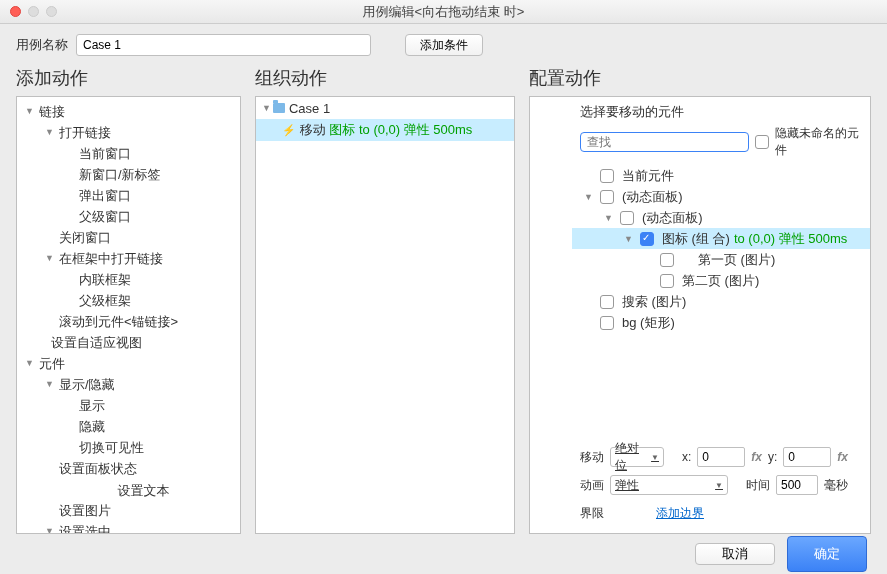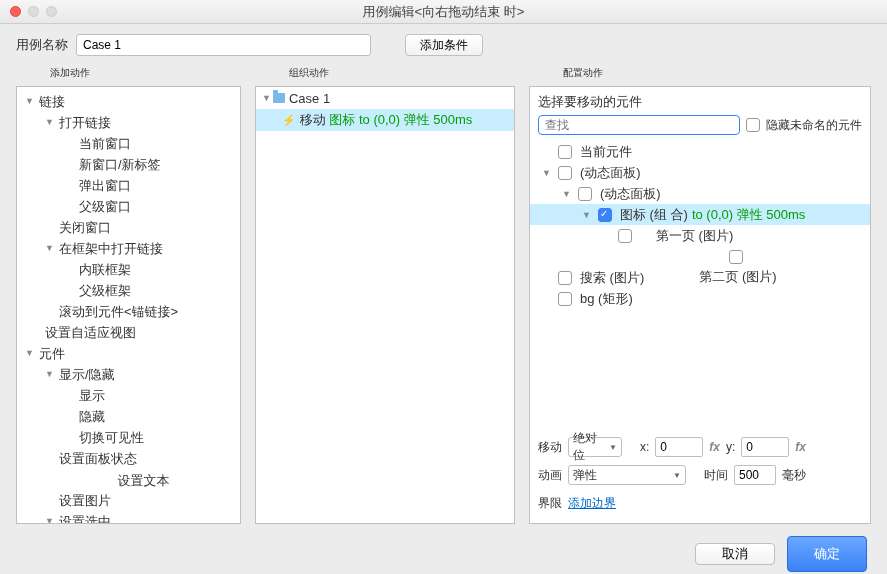--- a/index.html
+++ b/index.html
@@ -63,38 +63,37 @@
     border-radius: 4px;
     background: linear-gradient(#ffffff, #f2f2f2);
     font-size: 12px;
     cursor: pointer;
   }
   .cols {
     display: flex;
     gap: 14px;
   }
   .col-head {
-    font-size: 10px;
+    font-size: 18px;
     margin-bottom: 6px;
-    margin-left: 34px;
   }
   .panel {
     background: #fff;
     border: 1px solid #bfbfbf;
     border-radius: 0px;
     overflow-y: auto;
   }
   .panel.scroll::-webkit-scrollbar { width: 14px; }
   .panel.scroll::-webkit-scrollbar-thumb { background: #c2c2c2; border-radius: 7px; border: 3px solid #fff; }
   .col1 { width: 225px; }
   .col2 { width: 260px; }
   .col3 { flex: 1; }
   .panel1 { height: 438px; }
   .panel2 { height: 438px; }
-  .panel3 { display: flex; flex-direction: column; height: 438px;}
+  .panel3 { display: flex; flex-direction: column; height: 438px; padding-left: 42px;}
   
   .tree { padding: 4px 0; font-size: 13px; }
   .trow {
     display: flex;
     align-items: center;
     height: 21px;
     padding-left: 6px;
     white-space: nowrap;
   }
   .trow .caret {
@@ -136,26 +135,26 @@
   .wrow .caret { width:10px; font-size:9px; color:#888; }
   .wrow.sel { background: #c8edff; }
   .cfg-bottom {
     padding: 6px 8px;
     font-size: 12px;
   }
   .form-row { display:flex; align-items:center; gap:6px; height:28px;}
   .dd {
     display:inline-flex; align-items:center; justify-content:space-between;
     height:20px; border:1px solid #bfbfbf; border-radius:3px; background:#fff;
-    padding: 0 4px; font-size:12px;
+    padding: 0 4px; font-size:12px;text-decoration:underline;
   }
   .dd .ar { font-size:8px; color:#666; margin-left:4px;}
   .numin { width:48px; height:20px; border:1px solid #bfbfbf; border-radius:2px; text-align:left; padding:0 4px; font-size:12px;}
   .fx { font-style:italic; font-weight:bold; color:#888; font-size:12px;}
-  .link { color:#0066cc; text-decoration:underline; cursor:pointer;}
+  .link { color:#0066cc; text-decoration:underline; cursor:pointer;margin-left:46px;}
   
   .footer {
     height: 40px;
     background:#ececec;
     display:flex;
     justify-content:flex-end;
     align-items:center;
     gap:12px;
     padding-right:20px;
   }
@@ -237,21 +236,21 @@
               <span class="txt">内联框架</span>
             </div>
             <div class="trow" style="padding-left: 48px;">
               <span class="caret"></span>
               <span class="txt">父级框架</span>
             </div>
             <div class="trow" style="padding-left: 28px;">
               <span class="caret"></span>
               <span class="txt">滚动到元件&lt;锚链接&gt;</span>
             </div>
-            <div class="trow" style="padding-left: 14px; text-align: right;">
+            <div class="trow" style="padding-left: 20px; text-align: right;">
               <span class="caret"></span>
               <span class="txt">设置自适应视图</span>
             </div>
             <div class="trow" style="padding-left: 8px;">
               <span class="caret">▼</span>
               <span class="txt">元件</span>
             </div>
             <div class="trow" style="padding-left: 28px;">
               <span class="caret">▼</span>
               <span class="txt">显示/隐藏</span>
@@ -338,21 +337,21 @@
               <span class="caret" style="width: 12px;">▼</span>
               <span class="chk checked"></span>
               <span style="margin-left: 4px;">图标 (组 合)</span>
               <span class="lbl-green"> to (0,0) 弹性 500ms</span>
             </div>
             <div class="wrow" style="padding-left: 72px;">
               <span class="caret" style="width: 12px;"></span>
               <span class="chk"></span>
               <span style="margin-left: 20px;">第一页 (图片)</span>
             </div>
-            <div class="wrow" style="padding-left: 72px; flex-direction: column;">
+            <div class="wrow" style="padding-left: 72px;">
               <span class="caret" style="width: 12px;"></span>
               <span class="chk"></span>
               <span style="margin-left: 4px;">第二页 (图片)</span>
             </div>
             <div class="wrow" style="padding-left: 12px;">
               <span class="caret" style="width: 12px;"></span>
               <span class="chk"></span>
               <span style="margin-left: 4px;">搜索 (图片)</span>
             </div>
             <div class="wrow" style="padding-left: 12px;">

